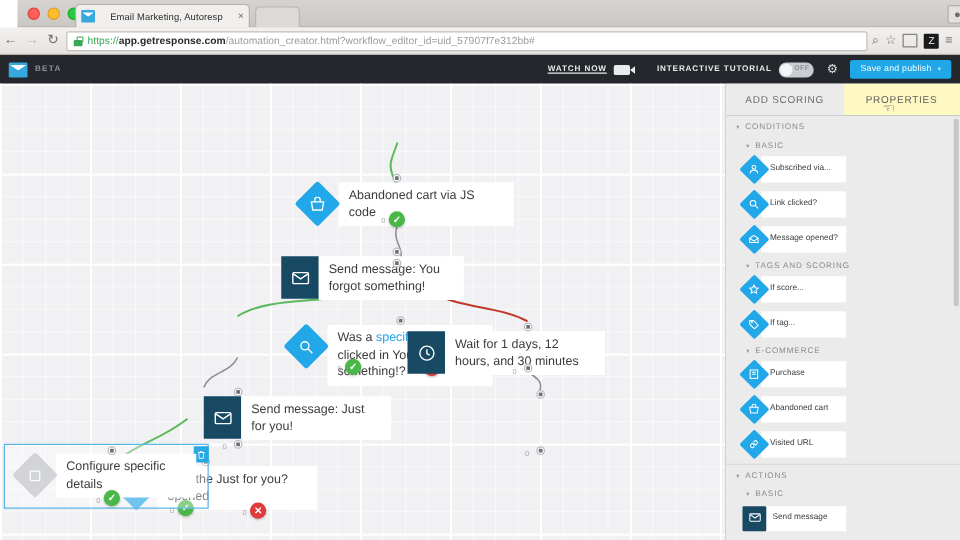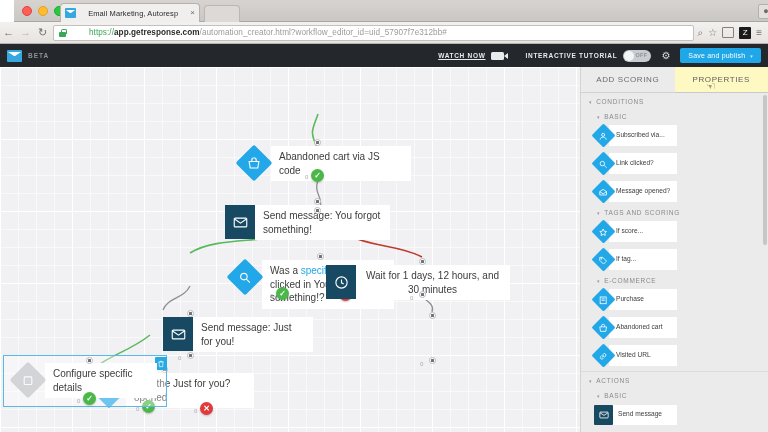--- a/index.html
+++ b/index.html
@@ -58,21 +58,21 @@
   .omnibox {
     flex:1 1 auto; height:16px; margin:0 4px 0 2px; background:#fff;
     border:1px solid #c3c0bd; border-radius:2px; display:flex; align-items:center;
     padding:0 5px; gap:4px; overflow:hidden;
   }
   .lock { width:7px;height:8px;position:relative;flex:0 0 auto; }
   .lock:after{content:"";position:absolute;left:0;bottom:0;width:7px;height:5px;background:#3aa757;border-radius:1px;}
   .lock:before{content:"";position:absolute;left:1.5px;top:0;width:4px;height:4px;border:1.3px solid #3aa757;border-bottom:none;border-radius:2px 2px 0 0;}
   .url { font-size:8.2px; color:#9b9b9b; white-space:nowrap; letter-spacing:.05px; }
   .url b { color:#2a2a2a; font-weight:bold; }
-  .url .scheme { color:#3aa757;margin-left:19px; }
+  .url .scheme { color:#3aa757; }
   .tb-right { display:flex; align-items:center; gap:5px; padding-right:6px; }
   .tb-right .ic { font-size:10px; color:#77746f; line-height:1; }
   .ext-sq { width:12px;height:12px;background:#1b1b1b;border-radius:1px;
             color:#fff;font-size:8px;display:flex;align-items:center;justify-content:center;}
   .ext-frame{ width:12px;height:11px;border:1.4px solid #84817d;border-radius:1px;}
 
   
   .app-header {
     position:absolute; left:0; top:44px; width:768px; height:23px;
     background:#24282c; display:flex; align-items:center;
@@ -280,21 +280,21 @@
 
     <div class="node" style="left:225px;top:138px;">
       <div class="glyph-sq">
         <i>
           <svg class="svgicon" viewBox="0 0 24 24" fill="none" stroke="#fff" stroke-width="1.8">
             <rect x="2" y="5" width="20" height="14" rx="1.5"></rect>
               <path d="M2.5 6.5L12 13l9.5-6.5"></path>
           </svg>
           </i>
       </div>
-      <div class="lbl" style="width:135px;">Send message: You forgot something!</div>
+      <div class="lbl" style="width:116px;">Send message: You forgot something!</div>
     </div>
     <div class="port" style="left:314px;top:131px;"></div>
     <div class="port" style="left:314px;top:140px;"></div>
 
     <div class="node" style="left:228px;top:193px;">
       <div class="glyph-dia">
         <div class="dd">
             <i>
           <svg class="svgicon sm" viewBox="0 0 24 24" fill="none" stroke="#fff" stroke-width="2">
             <circle cx="10" cy="10" r="6"></circle>
@@ -371,21 +371,21 @@
 
     <div class="node" style="left:326px;top:198px;">
       <div class="glyph-sq">
         <i>
           <svg class="svgicon" viewBox="0 0 24 24" fill="none" stroke="#fff" stroke-width="1.8">
             <circle cx="12" cy="12" r="9"></circle>
               <path d="M12 7v5.5l3.5 2"></path>
           </svg>
           </i>
       </div>
-      <div class="lbl" style="width:154px;text-align:center;">Wait for 1 days, 12 hours, and 30 minutes</div>
+      <div class="lbl" style="width:128px;">Wait for 1 days, 12 hours, and 30 minutes</div>
     </div>
     <div class="port" style="left:419px;top:191px;"></div>
     <div class="port" style="left:419px;top:224px;"></div>
     <div class="cnt" style="left:410px;top:228px;">0</div>
 
     <div class="port" style="left:429px;top:245px;"></div>
     <div class="port" style="left:429px;top:290px;"></div>
     <div class="cnt" style="left:420px;top:294px;">0</div>
   </div>
 

